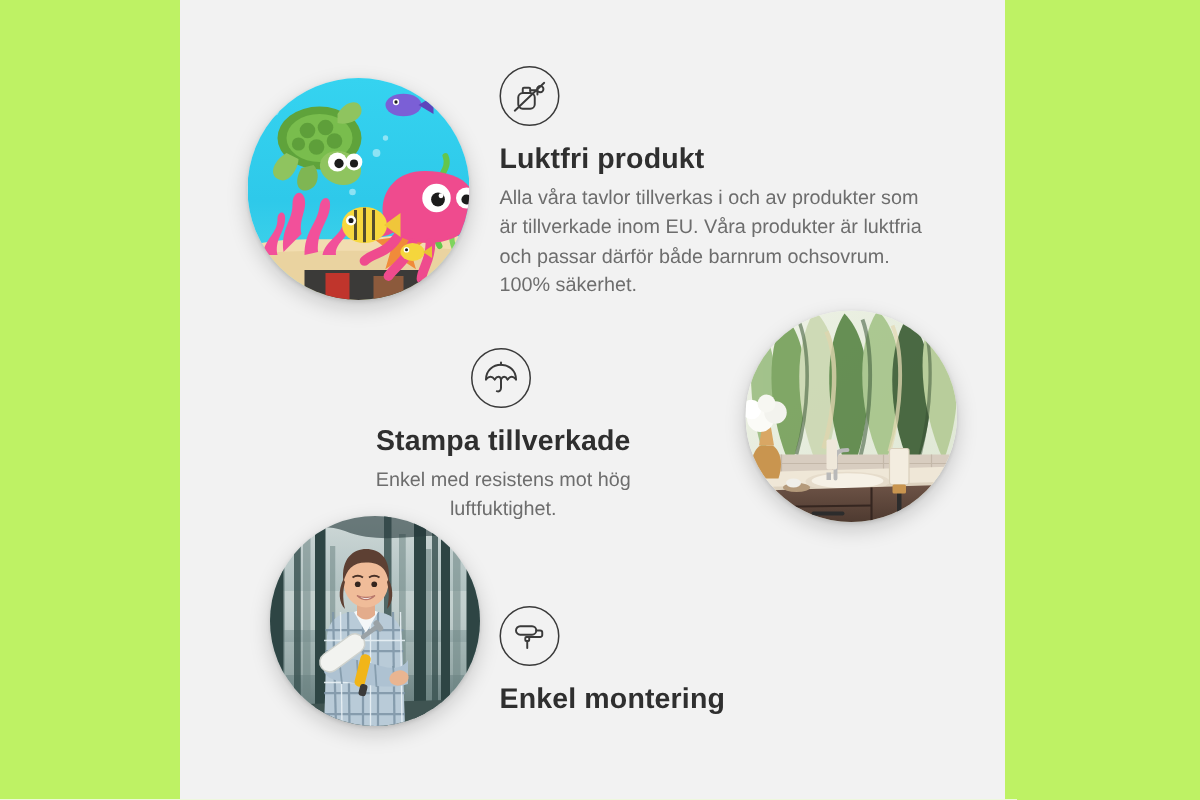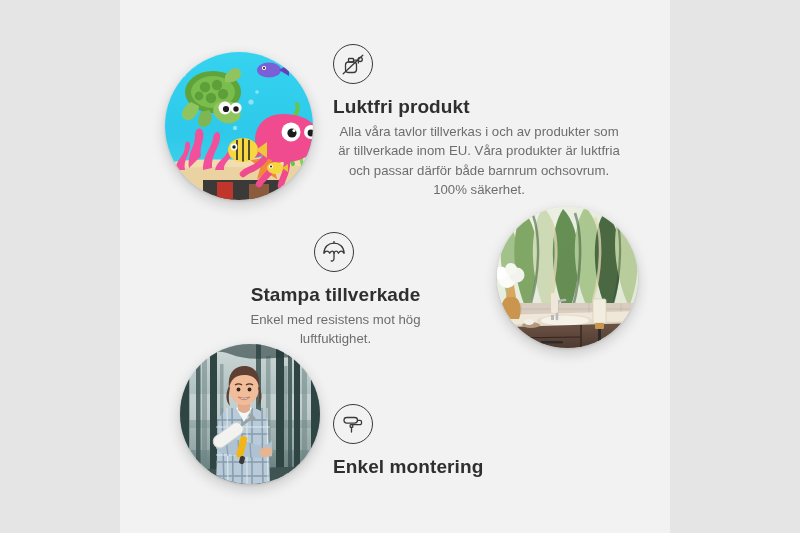--- a/index.html
+++ b/index.html
@@ -10,21 +10,21 @@
   body {
     width: 800px;
     height: 533px;
     font-family: "Liberation Sans", sans-serif;
     overflow: hidden;
   }
   #stage {
     position: relative;
     width: 800px;
     height: 533px;
-    background: #e5e5e5;
+    background: #bef264;
   }
   
   #panel {
     position: absolute;
     left: 120px;
     top: 0;
     width: 550px;
     height: 533px;
     background: #f2f2f2;
   }
@@ -42,21 +42,20 @@
     font-weight: bold;
     color: #2f2f2f;
     letter-spacing: 0.1px;
     line-height: 1.15;
   }
   .f-body {
     margin: 4px 0 0 0;
     font-size: 13.2px;
     color: #6d6d6d;
     line-height: 1.48;
-    text-align: center;
   }
 
   
   .icon-circle {
     position: absolute;
     width: 40px;
     height: 40px;
     border-radius: 50%;
     border: 1.4px solid #3a3a3a;
     box-sizing: border-box;

